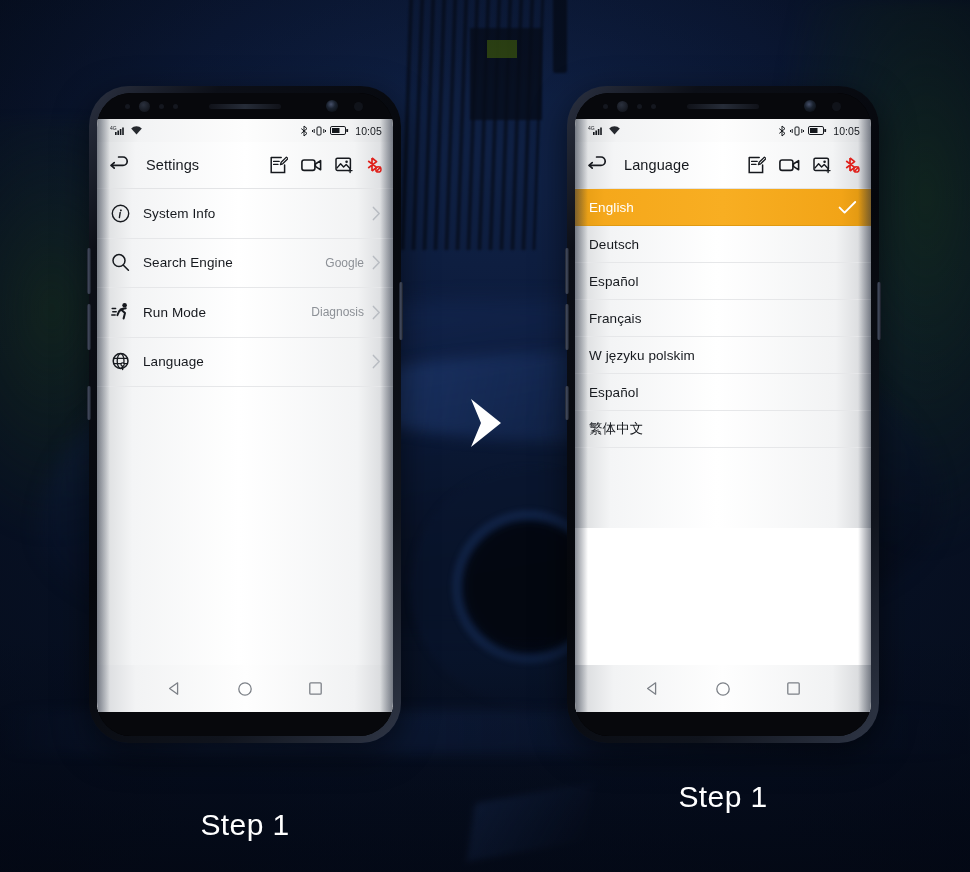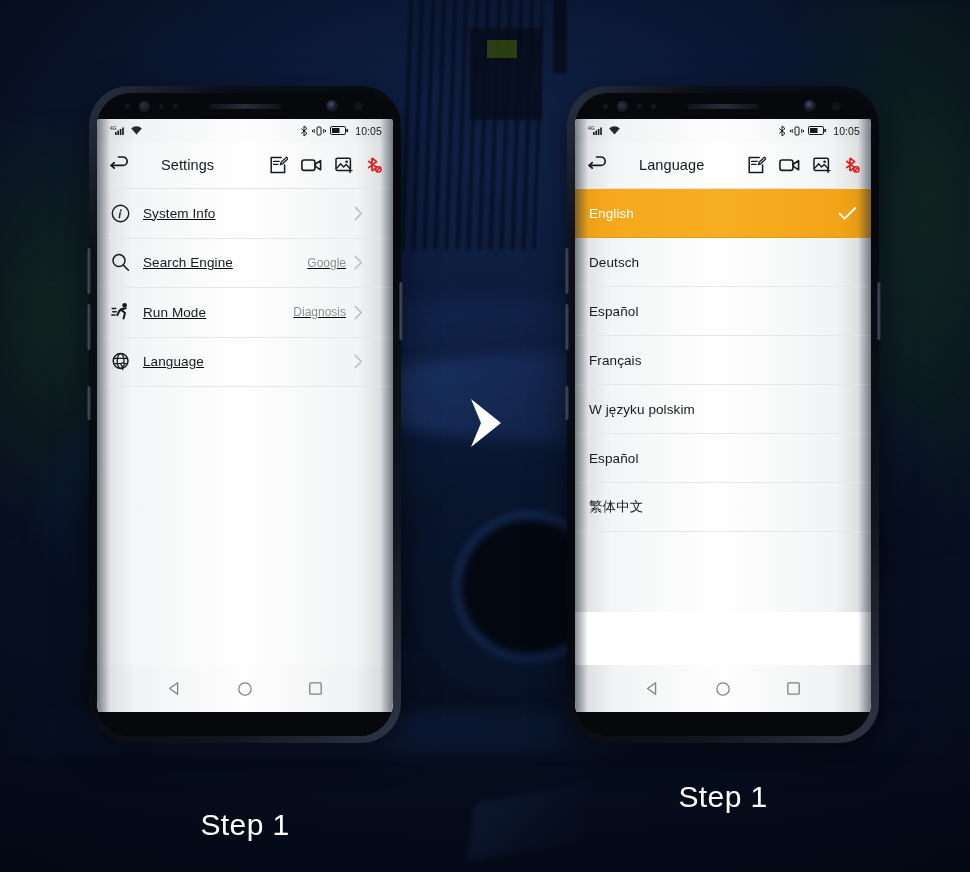--- a/index.html
+++ b/index.html
@@ -183,45 +183,44 @@
   .sb-time { font-size: 10.5px; letter-spacing: .1px; margin-left: 2px; }
 
   .appbar {
     height: 47px;
     display: flex; align-items: center;
     padding: 0 11px 0 13px;
     background: linear-gradient(90deg, #d9dbdd 0%, #f4f5f6 13%, #ffffff 50%, #f3f4f5 87%, #d4d6d9 100%);
     border-bottom: 1px solid #e3e4e6;
   }
   .appbar-title {
-    font-size: 14.5px; color: #16191e; margin-left: 30px; flex: 1;
+    font-size: 14.5px; color: #16191e; margin-left: 15px; flex: 1;
     letter-spacing: .1px;
   }
   .appbar-actions { display: flex; align-items: center; gap: 13px; }
 
   
   .list { background: #fff; }
   .row {
     position: relative;
     height: 49.5px;
     display: flex; align-items: center;
-    padding: 0 30px 0 14px;
+    padding: 0 12px 0 14px;
     background: linear-gradient(90deg, #d7d9db 0%, #f3f4f5 12%, #ffffff 48%, #f2f3f4 88%, #d2d4d7 100%);
     border-bottom: 1px solid #e6e7e9;
-    text-decoration: underline;
   }
   .row-icon { width: 26px; display: flex; align-items: center; justify-content: flex-start; }
   .row-label { font-size: 13.5px; color: #16191e; margin-left: 6px; flex: 1; letter-spacing: .1px; }
   .row-value { font-size: 12px; color: #8c9096; margin-right: 8px; }
   .chev { color: #b8bcc2; }
 
   
   .lang-row {
     position: relative;
-    height: 49px;
+    height: 37px;
     display: flex; align-items: center;
     padding: 0 14px 0 14px;
     background: linear-gradient(90deg, #d6d8da 0%, #f3f4f5 12%, #ffffff 48%, #f2f3f4 88%, #d1d3d6 100%);
     border-bottom: 1px solid #e6e7e9;
   }
   .lang-row.selected {
     background: linear-gradient(90deg, #e29a13 0%, #f5a81b 10%, #f8ae22 50%, #f2a417 90%, #d9930f 100%);
     border-bottom-color: #e09a12;
   }
   .lang-label { font-size: 13.5px; color: #16191e; flex: 1; letter-spacing: .1px; }

